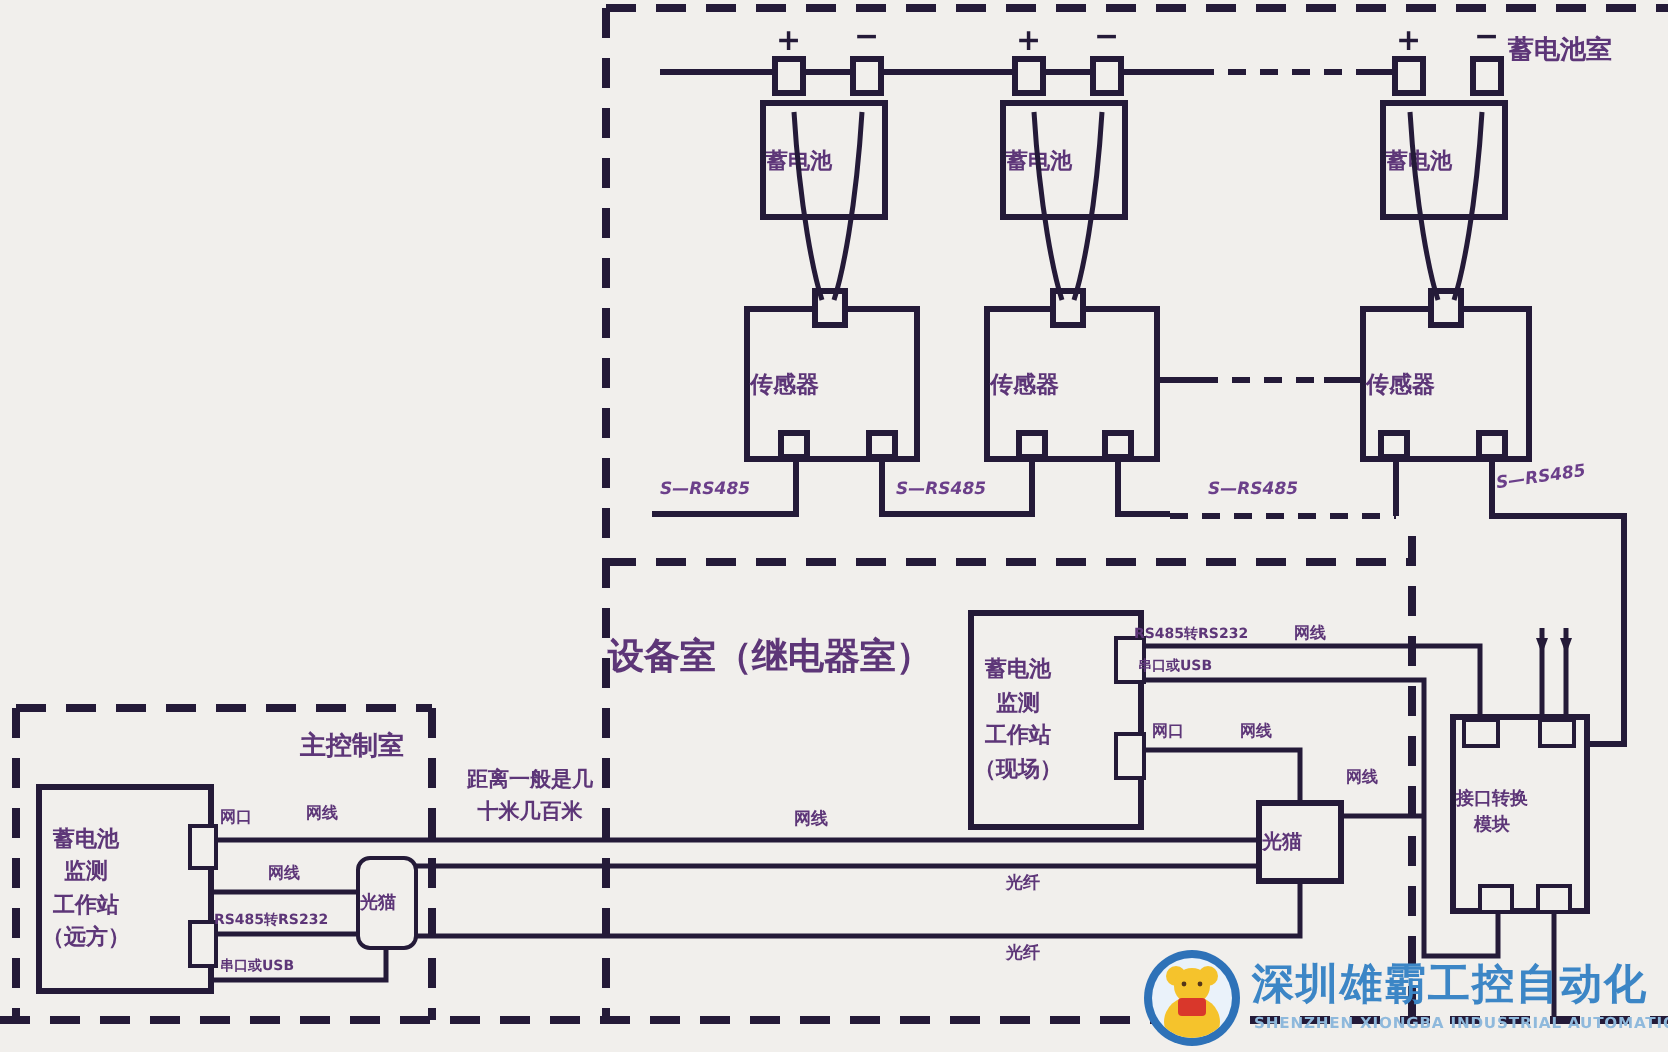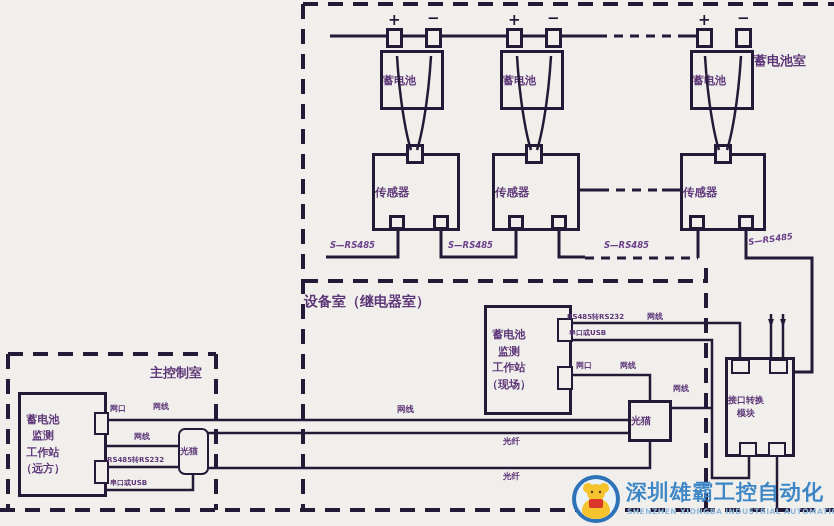--- a/index.html
+++ b/index.html
@@ -167,22 +167,22 @@
     <g stroke="#241a38" stroke-width="2.5" fill="none">
       <path d="M397 56 C400 105 407 138 411 150"></path>
         <path d="M431 56 C428 105 421 138 417 150"></path>
       <path d="M517 56 C520 105 527 138 531 150"></path>
         <path d="M551 56 C548 105 541 138 537 150"></path>
       <path d="M705 56 C708 105 715 138 719 150"></path>
         <path d="M741 56 C738 105 731 138 727 150"></path>
     </g>
   </svg>
 
-  <div class="lbl" style="left:754px;top:16px;font-size:13px;margin-top:36px;">蓄电池室</div>
-  <div class="lbl" style="left:304px;top:293px;font-size:14px;">设备室（继电器室）</div>
+  <div class="lbl" style="left:754px;top:16px;font-size:13px;">蓄电池室</div>
+  <div class="lbl" style="left:304px;top:316px;font-size:18px;">设备室（继电器室）</div>
   <div class="lbl" style="left:150px;top:364px;font-size:13px;text-align:right;">主控制室</div>
 
   <div class="lbl sign" style="left:388px;top:11px;">+</div>
   <div class="lbl sign" style="left:427px;top:9px;">−</div>
   <div class="lbl sign" style="left:508px;top:11px;">+</div>
   <div class="lbl sign" style="left:547px;top:9px;">−</div>
   <div class="lbl sign" style="left:698px;top:11px;">+</div>
   <div class="lbl sign" style="left:737px;top:9px;">−</div>
 
   <div class="lbl buslbl" style="left:330px;top:240px;">S—RS485</div>
@@ -199,20 +199,22 @@
 
   <div class="lbl" style="left:110px;top:403px;font-size:8px;">网口</div>
   <div class="lbl" style="left:153px;top:401px;font-size:8px;">网线</div>
   <div class="lbl" style="left:134px;top:431px;font-size:8px;">网线</div>
   <div class="lbl" style="left:107px;top:455px;font-size:7px;">RS485转RS232</div>
   <div class="lbl" style="left:110px;top:478px;font-size:7px;">串口或USB</div>
 
   <div class="lbl" style="left:397px;top:404px;font-size:8.5px;">网线</div>
   <div class="lbl" style="left:503px;top:436px;font-size:8.5px;">光纤</div>
   <div class="lbl" style="left:503px;top:471px;font-size:8.5px;">光纤</div>
+  <div class="lbl ml" style="left:225px;top:383px;width:80px;font-size:10.5px;text-align:center;white-space:pre-line;">距离一般是几
+十米几百米</div>
 
   <div id="wm">
     <svg width="52" height="54" style="position:absolute;left:12px;top:7px;">
       <defs>
           <clipPath id="lc">
             <circle cx="26" cy="26" r="20"></circle>
           </clipPath>
         </defs>
       <circle cx="26" cy="26" r="24" fill="#2e72b8"></circle>
       <circle cx="26" cy="26" r="20" fill="#eaf2fa"></circle>

